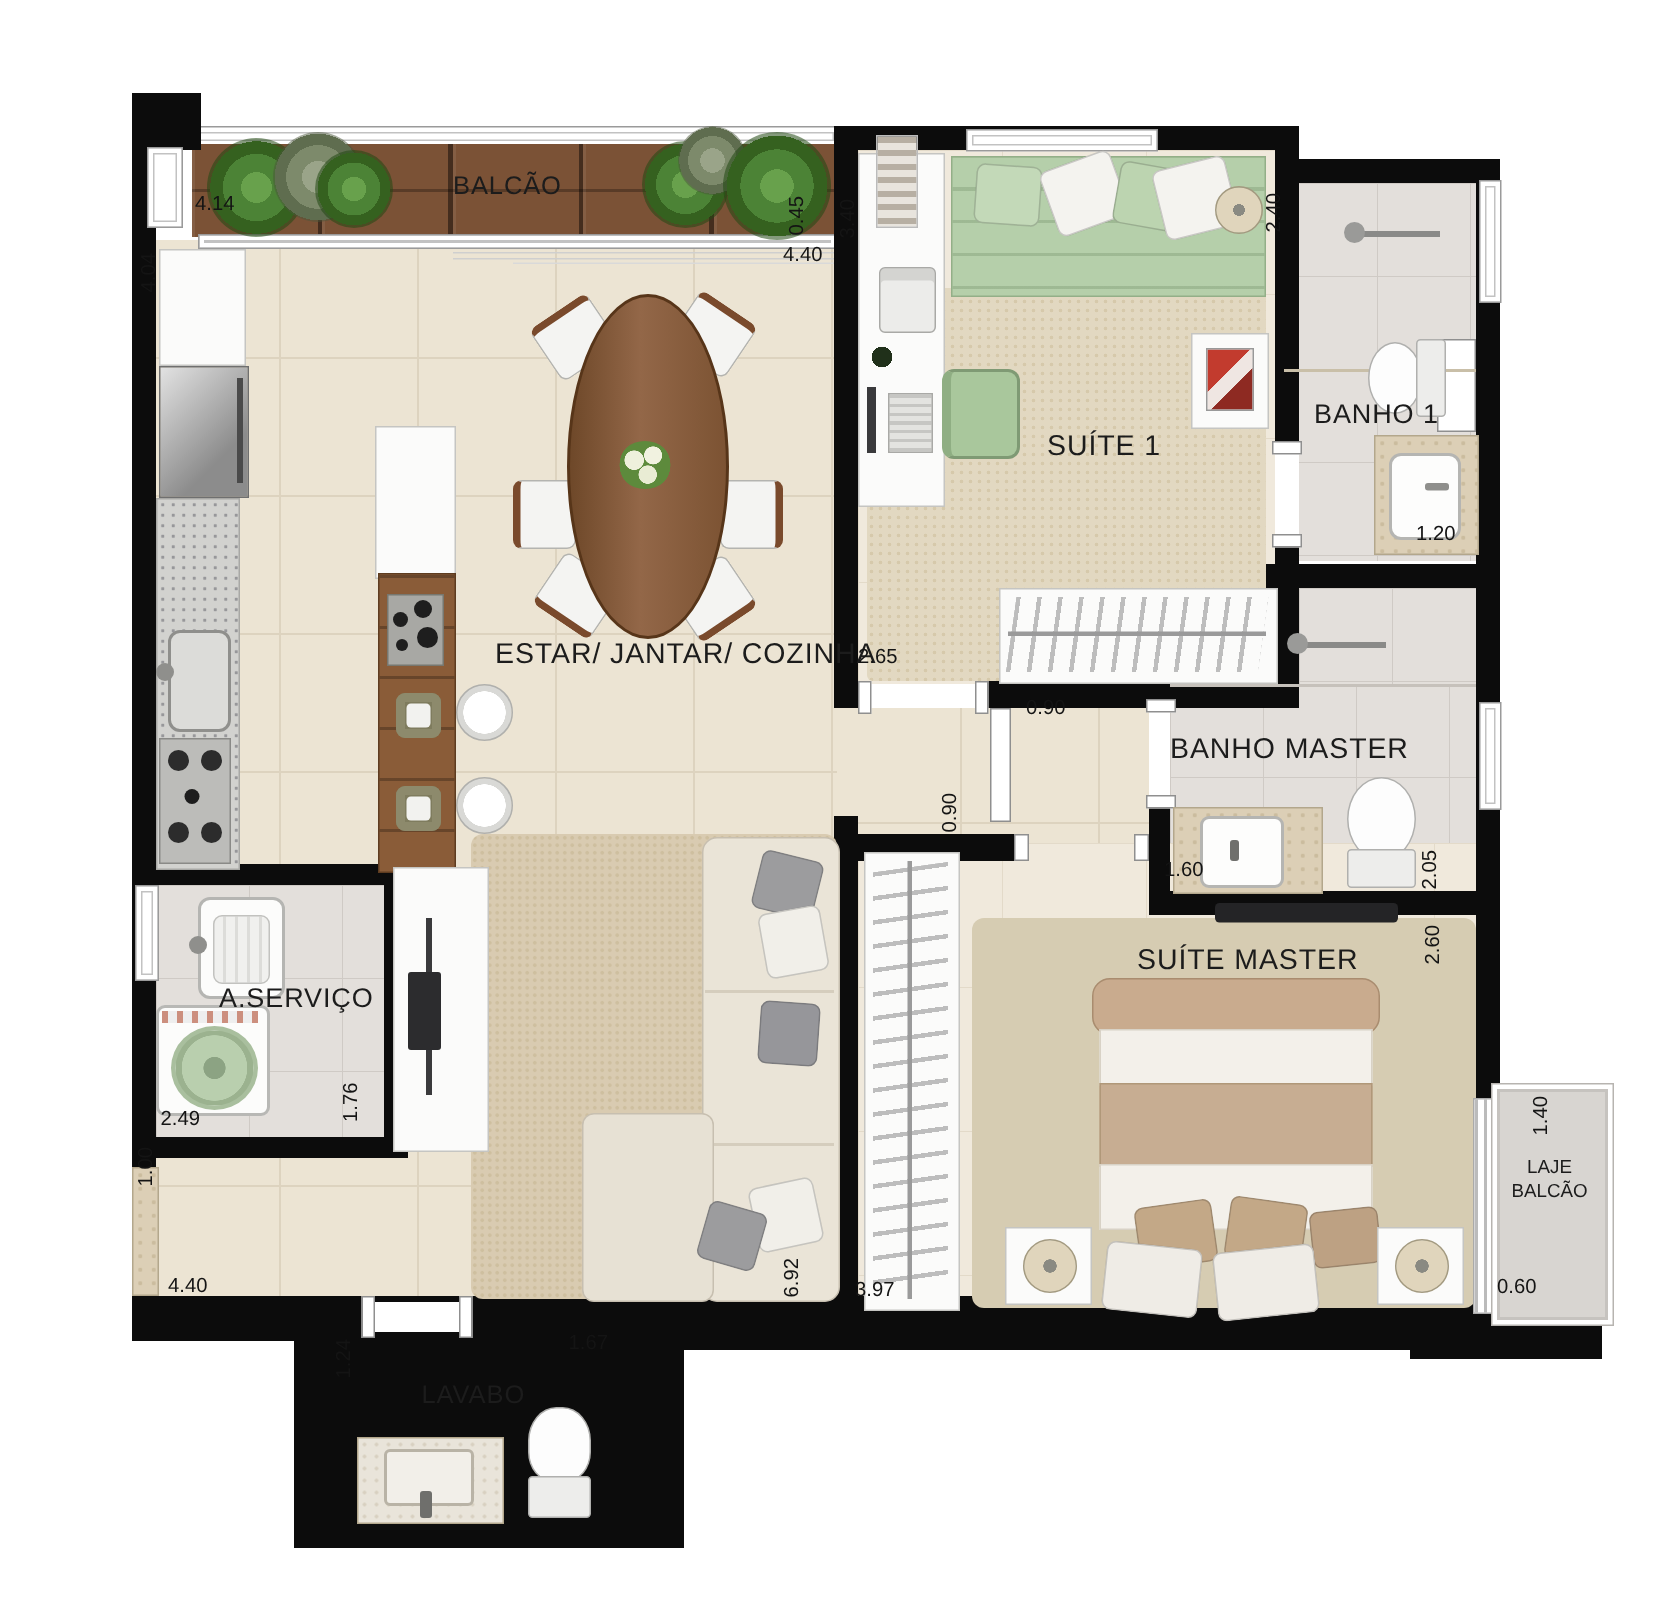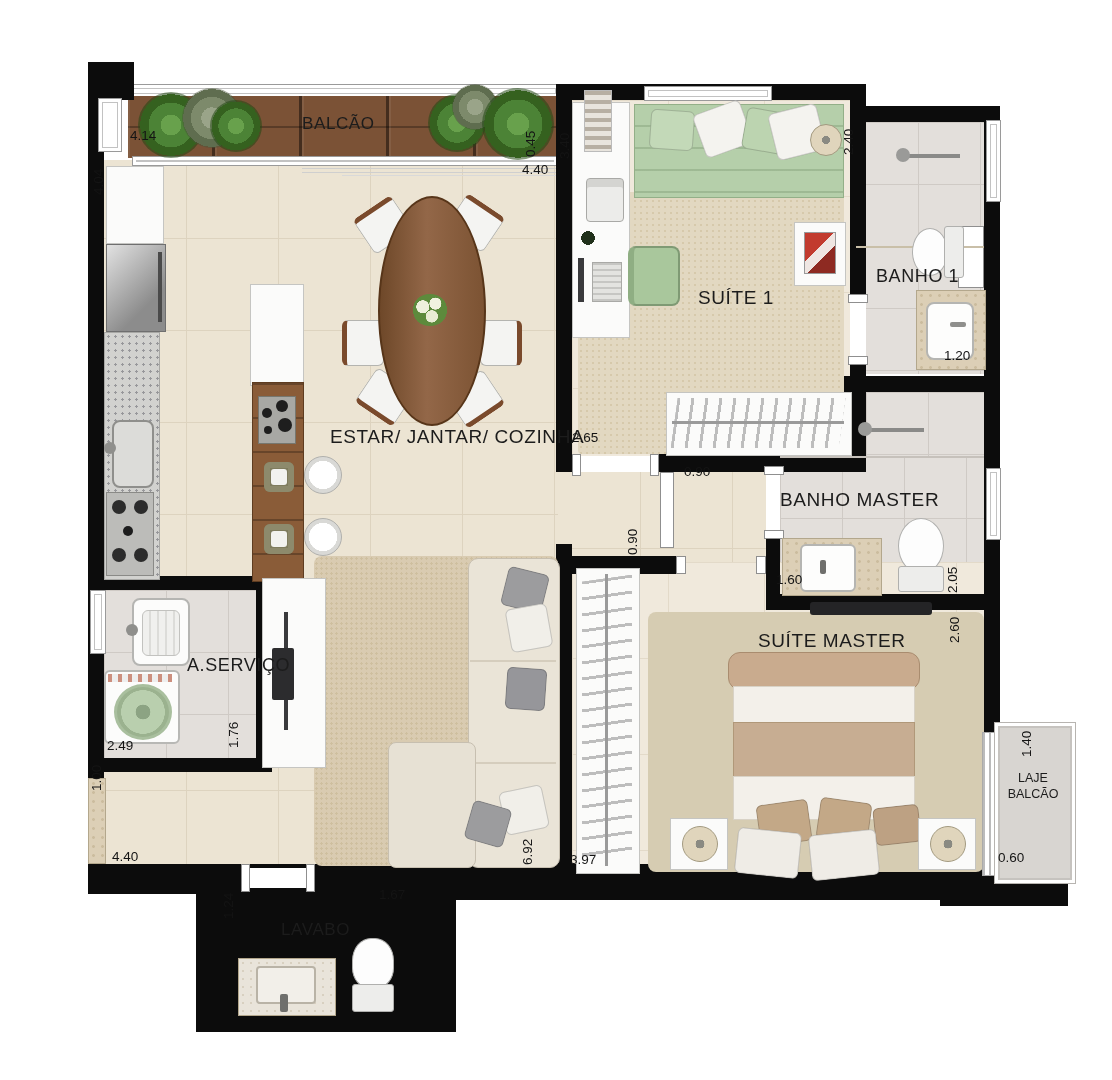--- a/index.html
+++ b/index.html
@@ -242,21 +242,21 @@
   <div class="abs" style="left:256px;top:966px;width:56px;height:34px;background:#f2efe9;border:2px solid #b9b3a6;border-radius:4px;"></div>
   <div class="abs" style="left:280px;top:994px;width:8px;height:18px;background:#6f6f6c;border-radius:2px;"></div>
   <div class="toilet-bowl" style="left:352px;top:938px;width:40px;height:48px;border-radius:45% 45% 40% 40%;"></div>
   <div class="toilet-tank" style="left:352px;top:984px;width:40px;height:26px;"></div>
 
   <div class="rlabel" style="left:302px;top:114px;font-size:17px;">BALCÃO</div>
   <div class="rlabel" style="left:330px;top:426px;">ESTAR/ JANTAR/ COZINHA</div>
   <div class="rlabel" style="left:698px;top:287px;">SUÍTE 1</div>
   <div class="rlabel" style="left:876px;top:266px;font-size:18px;">BANHO 1</div>
   <div class="rlabel" style="left:780px;top:489px;">BANHO MASTER</div>
-  <div class="rlabel" style="left:146px;top:655px;font-size:18px;margin-left:41px;">A.SERVIÇO</div>
+  <div class="rlabel" style="left:146px;top:655px;font-size:18px;">A.SERVIÇO</div>
   <div class="rlabel" style="left:758px;top:630px;">SUÍTE MASTER</div>
   <div class="rlabel" style="left:281px;top:920px;font-size:17px;">LAVABO</div>
   <div class="abs" style="left:996px;top:770px;width:74px;text-align:center;font-size:12.5px;line-height:16px;color:#1c1c1c;">
     <div>LAJE</div>
     <div>BALCÃO</div>
   </div>
 
   <span class="dim" style="left:130px;top:128px;">4.14</span>
   <span class="dim dimv" style="left:538px;top:142px;">0.45</span>
   <span class="dim dimv" style="left:572px;top:144px;">3.40</span>

